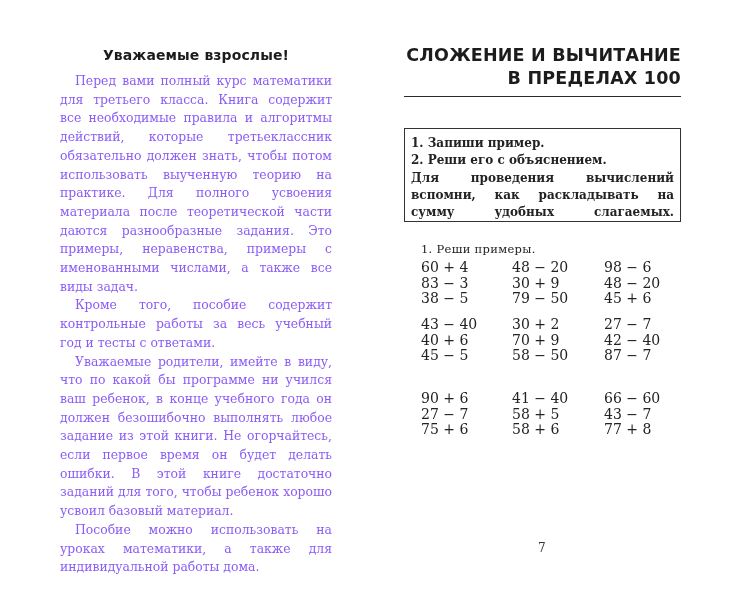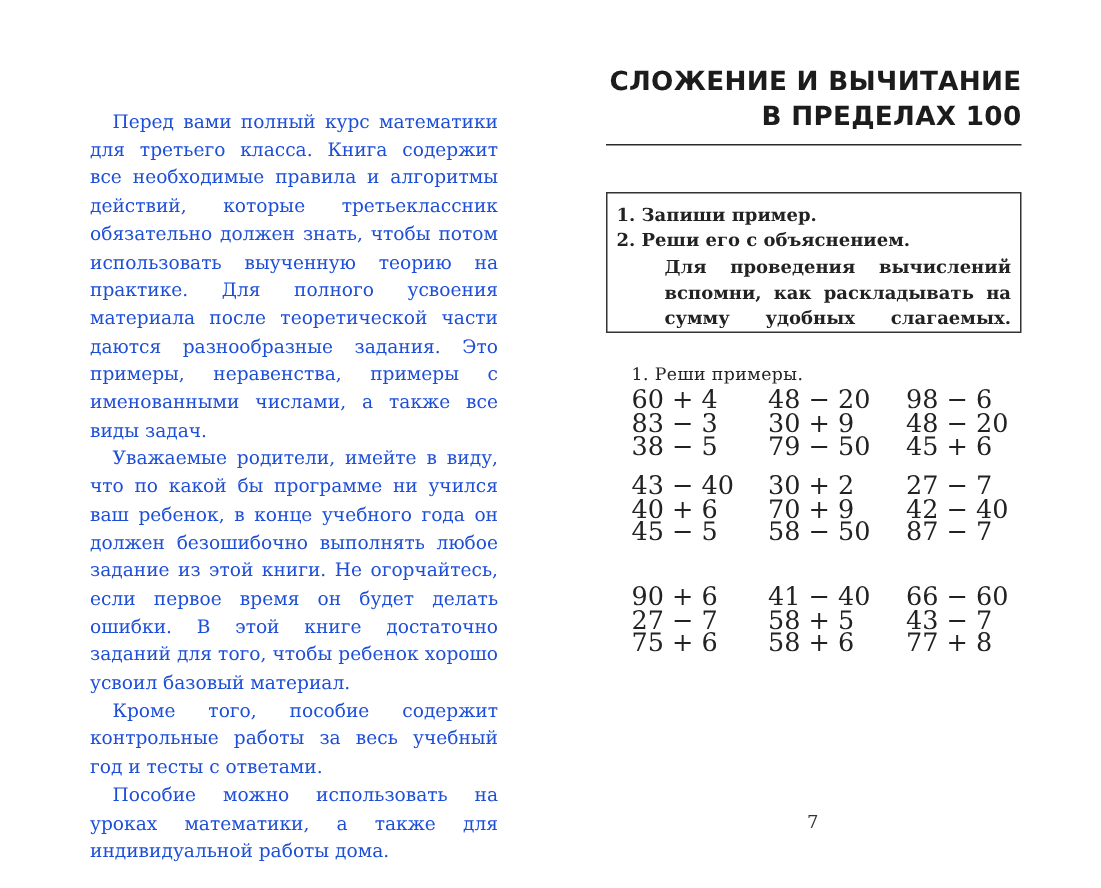--- a/index.html
+++ b/index.html
@@ -9,60 +9,61 @@
   .page-right { left: 367px; width: 367px; }
 
   .left-heading {
     position: absolute; left: 60px; width: 272px; top: 47px;
     text-align: center; font-family: "DejaVu Sans", sans-serif;
     font-weight: bold; font-size: 14px; letter-spacing: 0.1px; color: #1c1c1c;
   }
   .left-body {
     position: absolute; left: 60px; width: 272px; top: 72px;
     font-family: "DejaVu Serif", serif; font-size: 12.4px; line-height: 18.7px;
-    color: #1d4ed8; text-align: justify;
+    color: #8b5cf6; text-align: justify;
   }
   .left-body p { margin: 0; text-indent: 15px; text-align: justify; }
 
   .right-title {
     position: absolute; left: 37px; width: 277px; top: 44px;
     text-align: right; font-family: "DejaVu Sans", sans-serif; font-weight: bold;
     font-size: 17.5px; line-height: 23px; color: #1c1c1c; letter-spacing: 0.2px;
   }
   .title-rule {
     position: absolute; left: 37px; width: 277px; top: 96px; height: 0;
     border-top: 1.5px solid #2a2a2a;
   }
   .rule-box {
     position: absolute; left: 37px; top: 128px; width: 263px; height: 80px;
     border: 1.5px solid #333; padding: 6px 6px 6px 6px;
     font-family: "DejaVu Serif", serif; font-weight: bold; font-size: 12px;
     line-height: 17.3px; color: #222;
   }
   .rule-box .line { display: block; white-space: nowrap; }
-  .rule-box .justify { text-align: justify; text-align-last: justify; white-space: normal; margin-left: 32px; }
+  .rule-box .justify { text-align: justify; text-align-last: justify; white-space: normal; }
 
   .exercise { position: absolute; left: 54px; width: 260px; font-family: "DejaVu Serif", serif; color: #222; }
   .ex-label { font-size: 11.5px; line-height: 14px; letter-spacing: 0.3px; margin-bottom: 4px; }
-  .ex-grid { display: grid; grid-template-columns: 91px 92px 80px; font-size: 17px; line-height: 15.5px; }
+  .ex-grid { display: grid; grid-template-columns: 91px 92px 80px; font-size: 14px; line-height: 15.5px; }
   .ex-cell { white-space: nowrap; }
 
   .page-number {
     position: absolute; left: 171px; top: 541px; font-family: "DejaVu Serif", serif;
     font-size: 12px; color: #333;
   }
 </style>
 </head>
 <body>
 
 <div class="page page-left">
+  <div class="left-heading">Уважаемые взрослые!</div>
   <div class="left-body">
     <p>Перед вами полный курс математики для третьего класса. Книга содержит все необходимые правила и алгоритмы действий, которые третьеклассник обязательно должен знать, чтобы потом использовать выученную теорию на практике. Для полного усвоения материала после теоретической части даются разнообразные задания. Это примеры, неравенства, примеры с именованными числами, а также все виды задач.</p>
+    <p>Кроме того, пособие содержит контрольные работы за весь учебный год и тесты с ответами.</p>
     <p>Уважаемые родители, имейте в виду, что по какой бы программе ни учился ваш ребенок, в конце учебного года он должен безошибочно выполнять любое задание из этой книги. Не огорчайтесь, если первое время он будет делать ошибки. В этой книге достаточно заданий для того, чтобы ребенок хорошо усвоил базовый материал.</p>
-    <p>Кроме того, пособие содержит контрольные работы за весь учебный год и тесты с ответами.</p>
     <p>Пособие можно использовать на уроках математики, а также для индивидуальной работы дома.</p>
   </div>
 </div>
 
 <div class="page page-right">
   <div class="right-title">
     <div>СЛОЖЕНИЕ И ВЫЧИТАНИЕ</div>
     <div>В ПРЕДЕЛАХ 100</div>
   </div>
   <div class="title-rule"></div>

